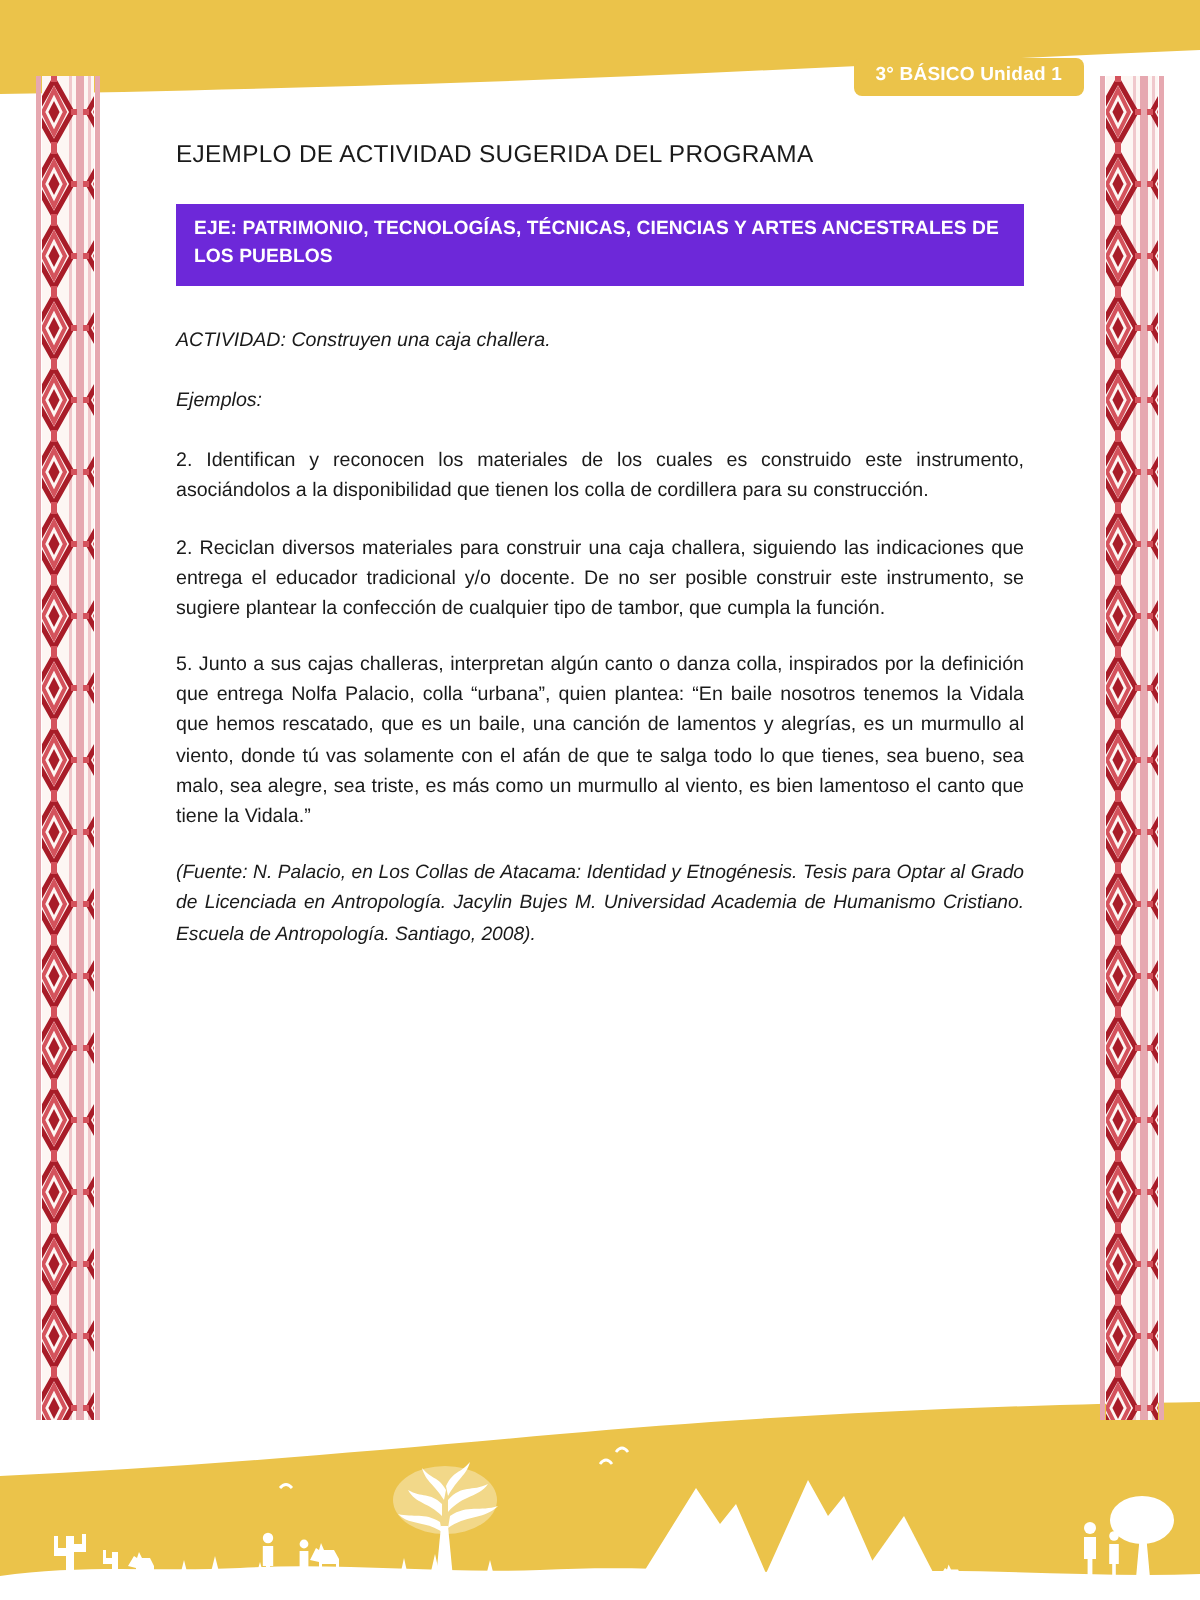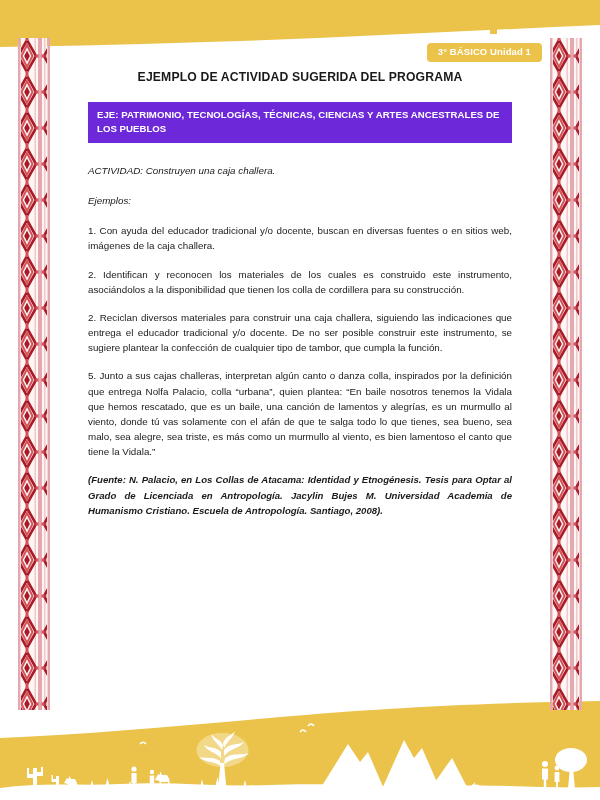--- a/index.html
+++ b/index.html
@@ -25,21 +25,21 @@
     top: 0; left: 0;
     width: 600px;
     height: 60px;
     z-index: 2;
   }
   .top-band svg { display: block; width: 600px; height: 60px; }
 
   
   .unit-badge {
     position: absolute;
-    top: 43px;
+    top: 29px;
     right: 58px;
     background: #EBC34A;
     color: #ffffff;
     font-size: 9.5px;
     font-weight: bold;
     letter-spacing: 0.1px;
     padding: 4px 11px 5px 11px;
     border-radius: 4px;
     z-index: 5;
     white-space: nowrap;
@@ -81,23 +81,22 @@
   
   .content {
     position: absolute;
     top: 62px;
     left: 88px;
     width: 424px;
     z-index: 6;
   }
 
   .doc-title {
-    text-align: center;
     font-size: 12.2px;
-    font-weight: bold;
+    font-weight: normal;
     color: #1a1a1a;
     letter-spacing: 0.15px;
     margin-top: 8px;
     margin-bottom: 0;
   }
 
   .eje-banner {
     margin-top: 18px;
     background: #6d28d9;
     color: #ffffff;
@@ -118,21 +117,21 @@
     line-height: 1.55;
     text-align: justify;
     margin-bottom: 13px;
   }
   .para.lead { margin-bottom: 15px; font-style: italic; }
 
   .citation {
     margin-top: 6px;
     font-size: 9.6px;
     font-style: italic;
-    font-weight: bold;
+    font-weight: normal;
     color: #1a1a1a;
     line-height: 1.6;
     text-align: justify;
   }
 </style>
 </head>
 <body>
 
 <div id="page">
 
@@ -199,21 +198,20 @@
 
     <div class="doc-title">EJEMPLO DE ACTIVIDAD SUGERIDA DEL PROGRAMA</div>
 
     <div class="eje-banner">EJE: PATRIMONIO, TECNOLOGÍAS, TÉCNICAS, CIENCIAS Y ARTES ANCESTRALES DE LOS PUEBLOS</div>
 
     <div class="body-text">
       <p class="para lead">ACTIVIDAD: Construyen una caja challera.</p>
 
       <p class="para lead">Ejemplos:</p>
 
-      <p class="para">1. Con ayuda del educador tradicional y/o docente, buscan en diversas fuentes o en sitios web, imágenes de la caja challera.</p>
       <p class="para">2. Identifican y reconocen los materiales de los cuales es construido este instrumento, asociándolos a la disponibilidad que tienen los colla de cordillera para su construcción.</p>
       <p class="para">2. Reciclan diversos materiales para construir una caja challera, siguiendo las indicaciones que entrega el educador tradicional y/o docente. De no ser posible construir este instrumento, se sugiere plantear la confección de cualquier tipo de tambor, que cumpla la función.</p>
       <p class="para">5. Junto a sus cajas challeras, interpretan algún canto o danza colla, inspirados por la definición que entrega Nolfa Palacio, colla “urbana”, quien plantea: “En baile nosotros tenemos la Vidala que hemos rescatado, que es un baile, una canción de lamentos y alegrías, es un murmullo al viento, donde tú vas solamente con el afán de que te salga todo lo que tienes, sea bueno, sea malo, sea alegre, sea triste, es más como un murmullo al viento, es bien lamentoso el canto que tiene la Vidala.”</p>
 
       <p class="citation">(Fuente: N. Palacio, en Los Collas de Atacama: Identidad y Etnogénesis. Tesis para Optar al Grado de Licenciada en Antropología. Jacylin Bujes M. Universidad Academia de Humanismo Cristiano. Escuela de Antropología. Santiago, 2008).</p>
     </div>
   </div>
 
   <div class="bottom-band">
     <svg viewBox="0 0 600 110" preserveAspectRatio="none" aria-hidden="true">

